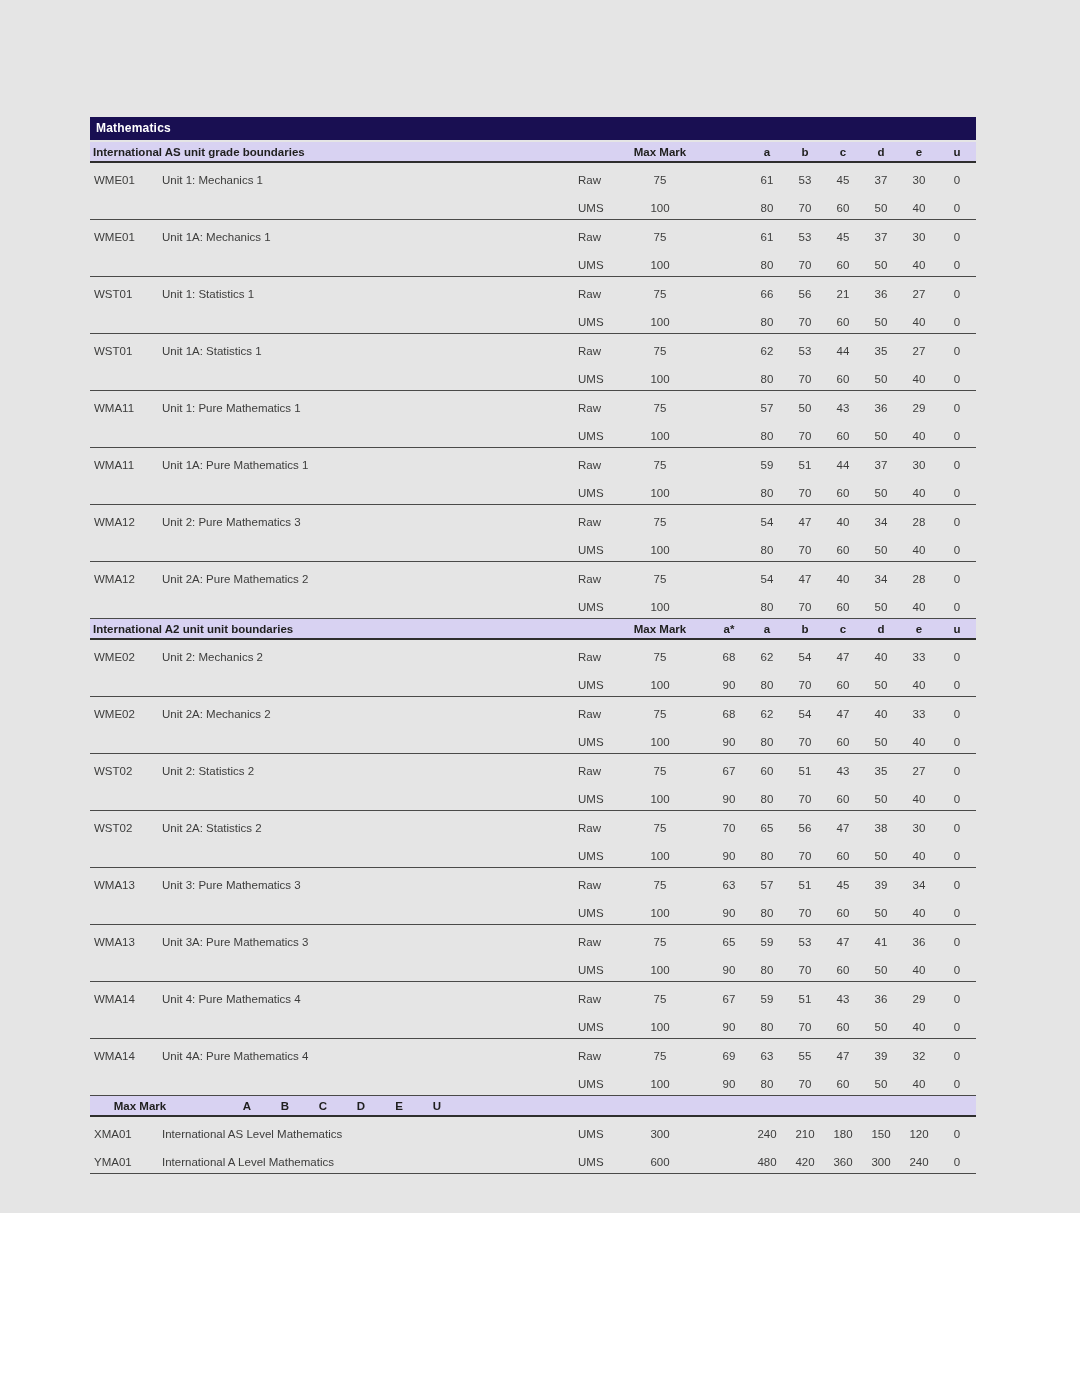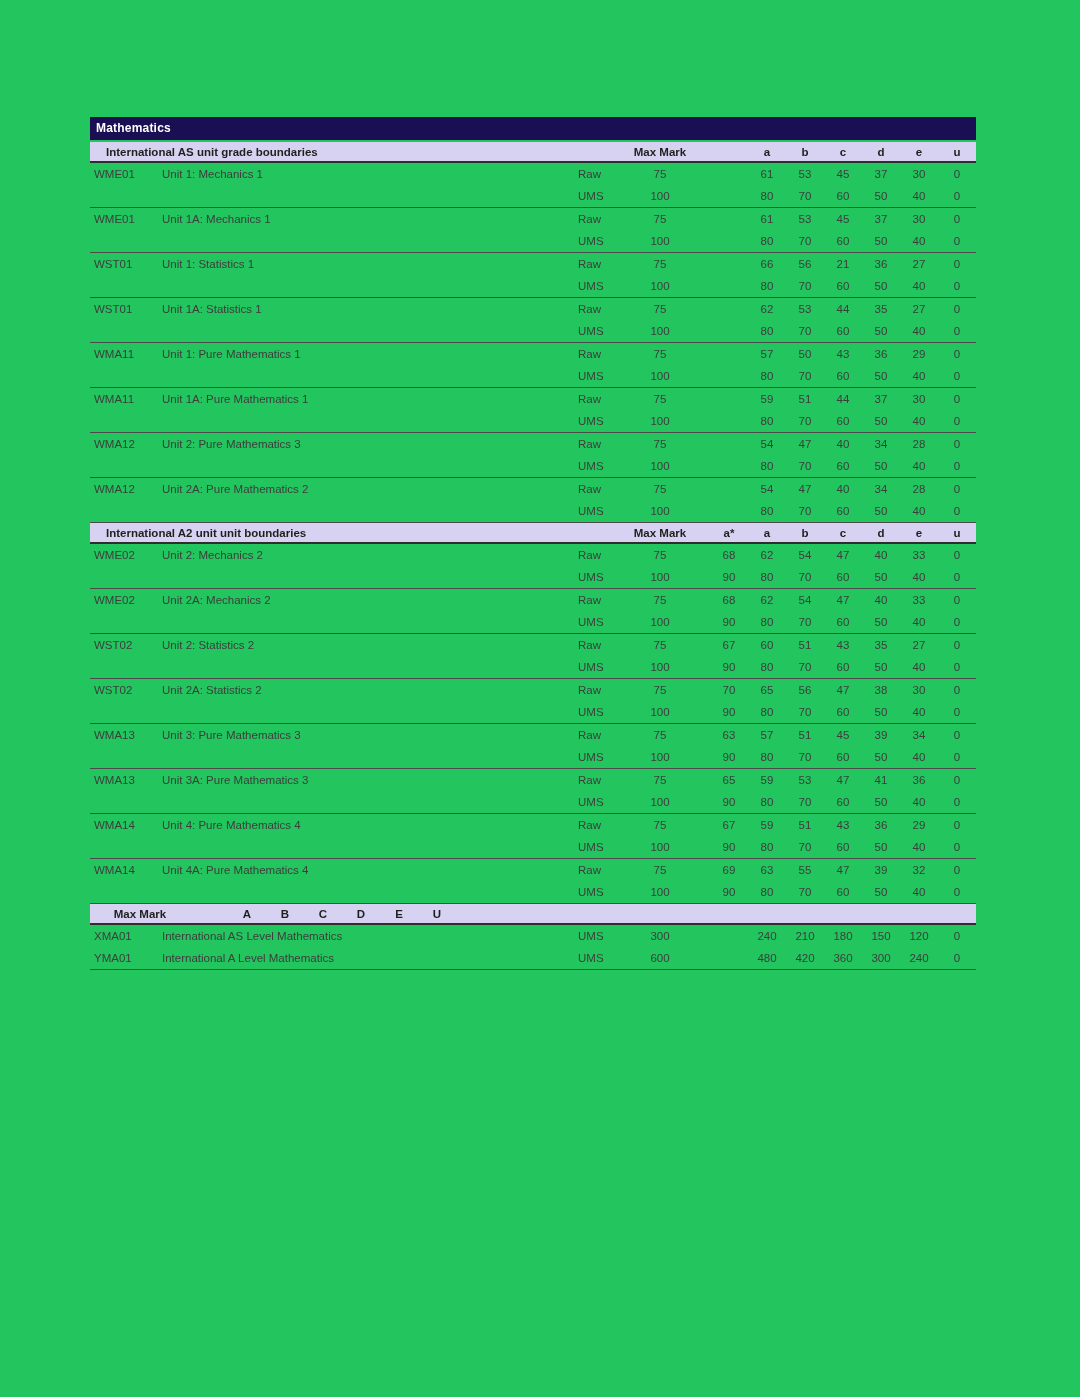--- a/index.html
+++ b/index.html
@@ -1,41 +1,41 @@
 <!DOCTYPE html>
 <html style="--navy: #190f52; --lavender: #d8d2f2; --text: #3d3d3c; --line: #4a4a49; --band-border: #2e2e2d;"><head>
 <meta charset="utf-8">
 <style>
   * { margin:0; padding:0; box-sizing:border-box; }
   html,body { background:#ffffff; }
   body { font-family:"Liberation Sans", sans-serif; }
-  .page { position:relative; width:1080px; height:1397px; background:#22c55e; overflow:hidden; }
+  .page { position:relative; width:1080px; height:1213px; background:#e5e5e5; overflow:hidden; }
   .doc { position:absolute; left:90px; top:117px; width:886px; }
 
   .title-bar {
     height:23px; line-height:23px;
     background:var(--navy,#190f52);
     color:#ffffff; font-weight:bold; font-size:12px;
     padding-left:6px; letter-spacing:.2px;
     margin-bottom:2px;
   }
 
   .band {
     display:flex; align-items:center;
     height:21px;
     background:var(--lavender,#d8d2f2);
     border-bottom:2px solid var(--band-border,#2e2e2d);
     font-size:11.5px; font-weight:bold; color:#1f1f1e;
   }
-  .band .band-title { width:520px; padding-left:16px; }
+  .band .band-title { width:520px; padding-left:3px; }
   .band .band-max   { width:100px; text-align:center; }
   .band .g          { width:38px; text-align:center; }
 
   .group { border-bottom:1.5px solid var(--line,#4a4a49); }
-  .row { display:flex; align-items:center; height:22px; font-size:11.5px; color:var(--text,#3d3d3c); }
+  .row { display:flex; align-items:center; height:22px; font-size:11.5px; color:var(--text,#3d3d3c);margin-top:6px; }
   .c-code { width:70px;  padding-left:4px; }
   .c-name { width:390px; padding-left:2px; }
   .c-type { width:60px;  padding-left:28px; }
   .c-max  { width:100px; text-align:center; }
   .c-g    { width:38px;  text-align:center; }
 </style>
 </head>
 <body>
 
 <div class="page">

